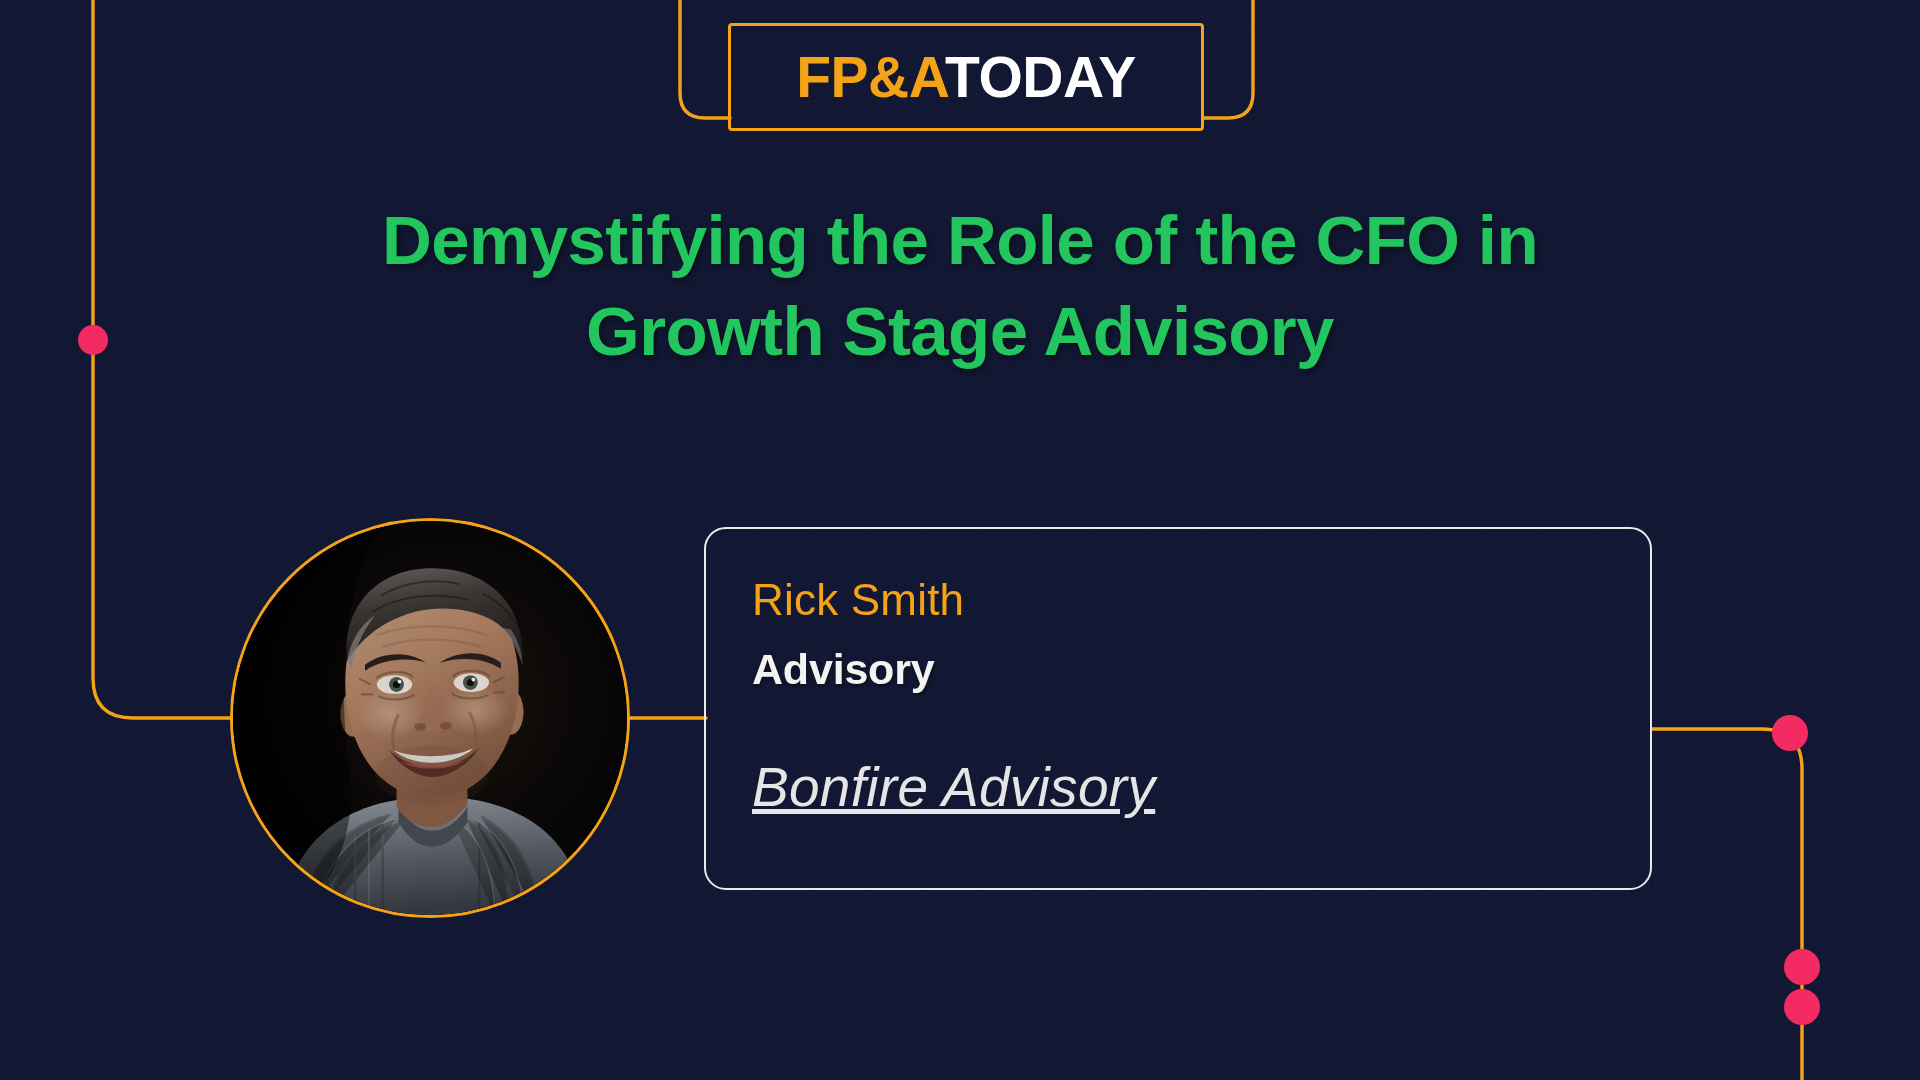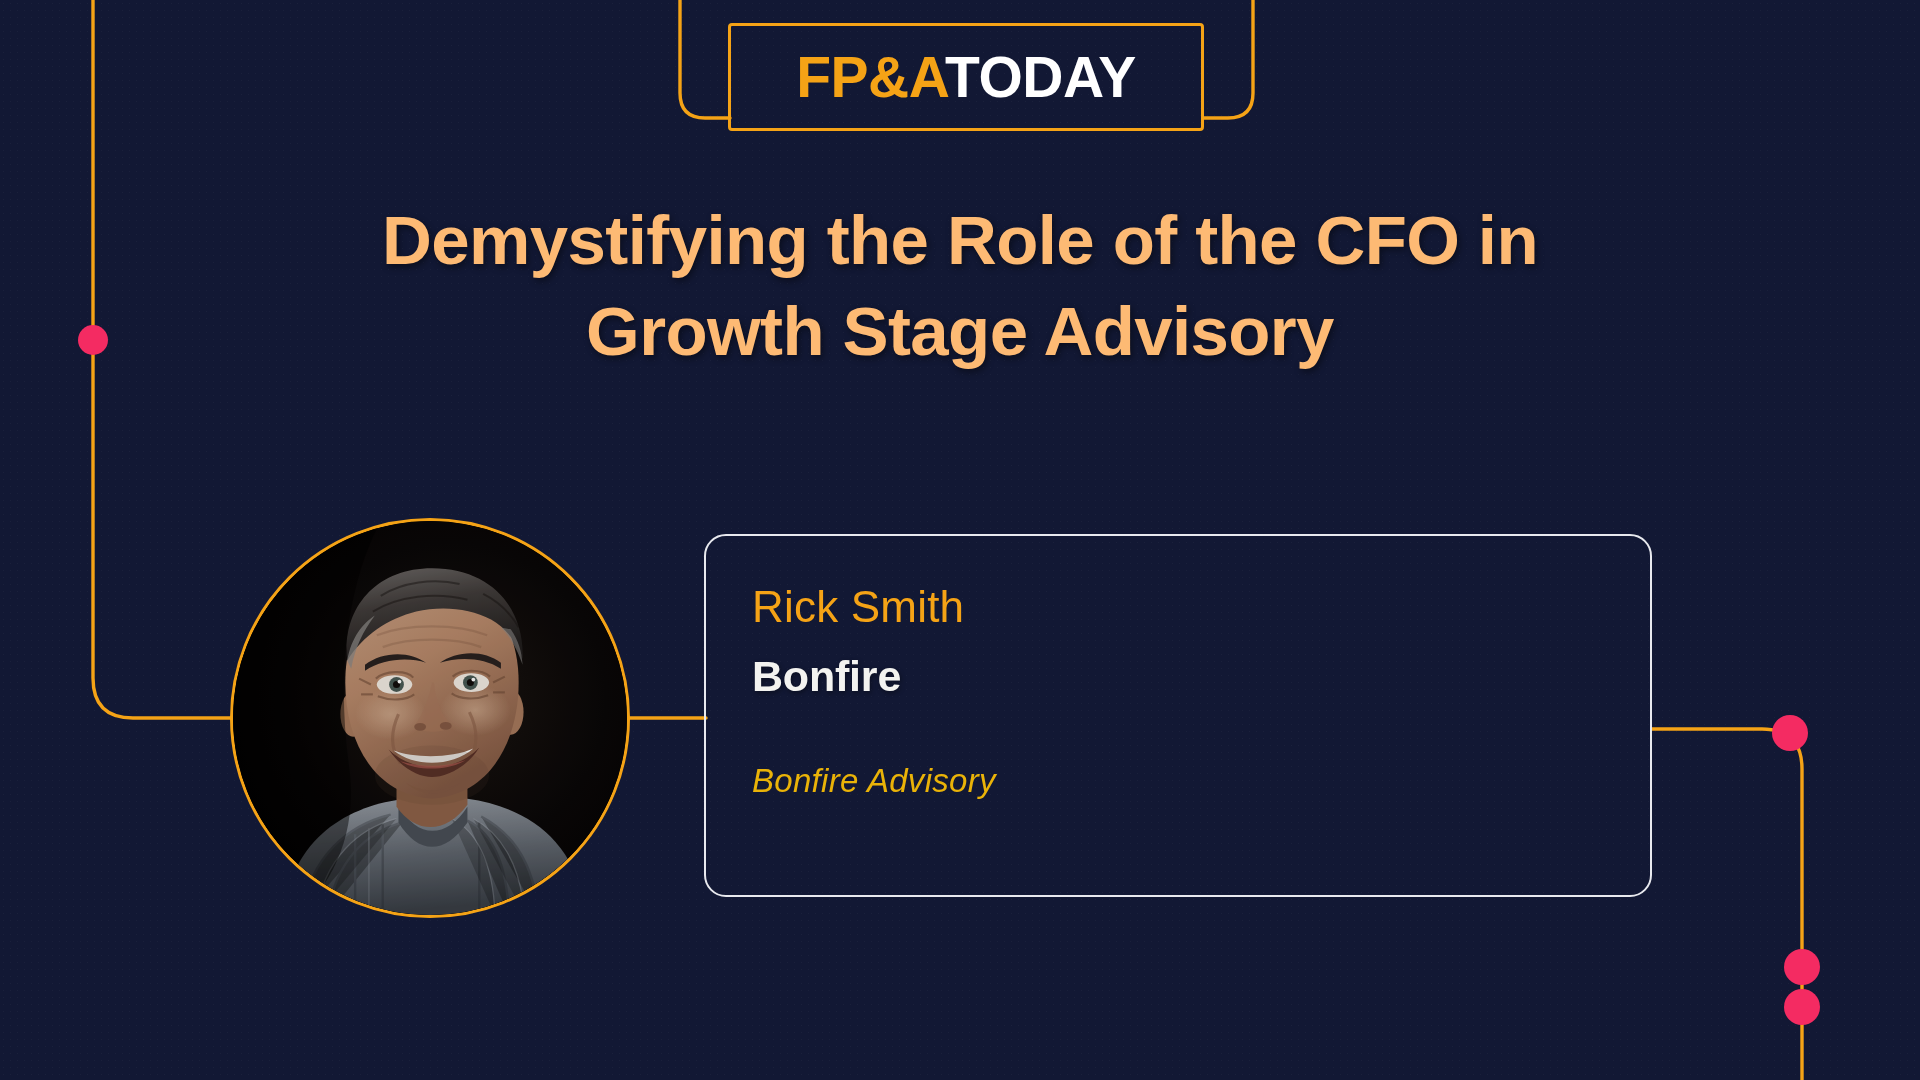--- a/index.html
+++ b/index.html
@@ -40,21 +40,21 @@
   }
   #badge .logo-fpa   { color:#F5A316; }
   #badge .logo-today { color:#FFFFFF; }
 
   
   #title {
     position:absolute;
     left:0; top:195px;
     width:1920px;
     text-align:center;
-    color:#fdba74;
+    color:#22c55e;
     font-size:69px;
     font-weight:bold;
     line-height:1.32;
     letter-spacing:-0.6px;
     text-shadow:2px 3px 7px rgba(0,0,0,0.45);
     z-index:3;
     padding:0 92px;
   }
   #title .line { display:block; }
 
@@ -78,46 +78,46 @@
 
   
   #speaker-card {
     position:absolute;
     left:704px; top:527px;
     width:948px; height:363px;
     border:2.5px solid #E8E9EE;
     border-radius:22px;
     z-index:3;
     padding:44px 0 8px 46px;
-    margin-top:7px;
   }
   #speaker-name {
     color:#F5A316;
     font-size:44px;
     font-weight:normal;
     line-height:1.22;
     letter-spacing:0.2px;
   }
   #speaker-role {
     color:#F3F3F0;
     font-size:43px;
     font-weight:bold;
     line-height:1.35;
     margin-top:13px;
     letter-spacing:-0.2px;
     text-shadow:1px 2px 5px rgba(0,0,0,0.4);
   }
   #speaker-company {
-    color:#eab308;
-    font-size:33px;
+    color:#e5e5e5;
+    font-size:55px;
     font-style:italic;
     font-weight:300;
     line-height:1.2;
     margin-top:56px;
     letter-spacing:0.3px;
+    text-decoration:underline;
   }
 </style>
 </head>
 <body>
 
 <div id="texture"></div>
 
 <svg id="deco" viewBox="0 0 1920 1080" width="1920" height="1080">
 
   <path d="M 680 -10 L 680 93 Q 680 118 705 118 L 730 118" fill="none" stroke="#F5A316" stroke-width="3.4" stroke-linecap="round"></path>
@@ -260,15 +260,15 @@
       <ellipse cx="202" cy="258" rx="58" ry="30" fill="#5d4131" opacity="0.14"></ellipse>
 
       <path d="M 0 0 L 150 0 C 118 60 104 150 118 250 C 128 320 96 380 60 400 L 0 400 Z" fill="#000000" opacity="0.45"></path>
       <rect x="0" y="0" width="400" height="400" fill="#000000" opacity="0.10"></rect>
     </svg>
   </div>
 </div>
 
 <div id="speaker-card">
   <div id="speaker-name">Rick Smith</div>
-  <div id="speaker-role">Bonfire</div>
+  <div id="speaker-role">Advisory</div>
   <div id="speaker-company">Bonfire Advisory</div>
 </div>
 
 </body></html>

